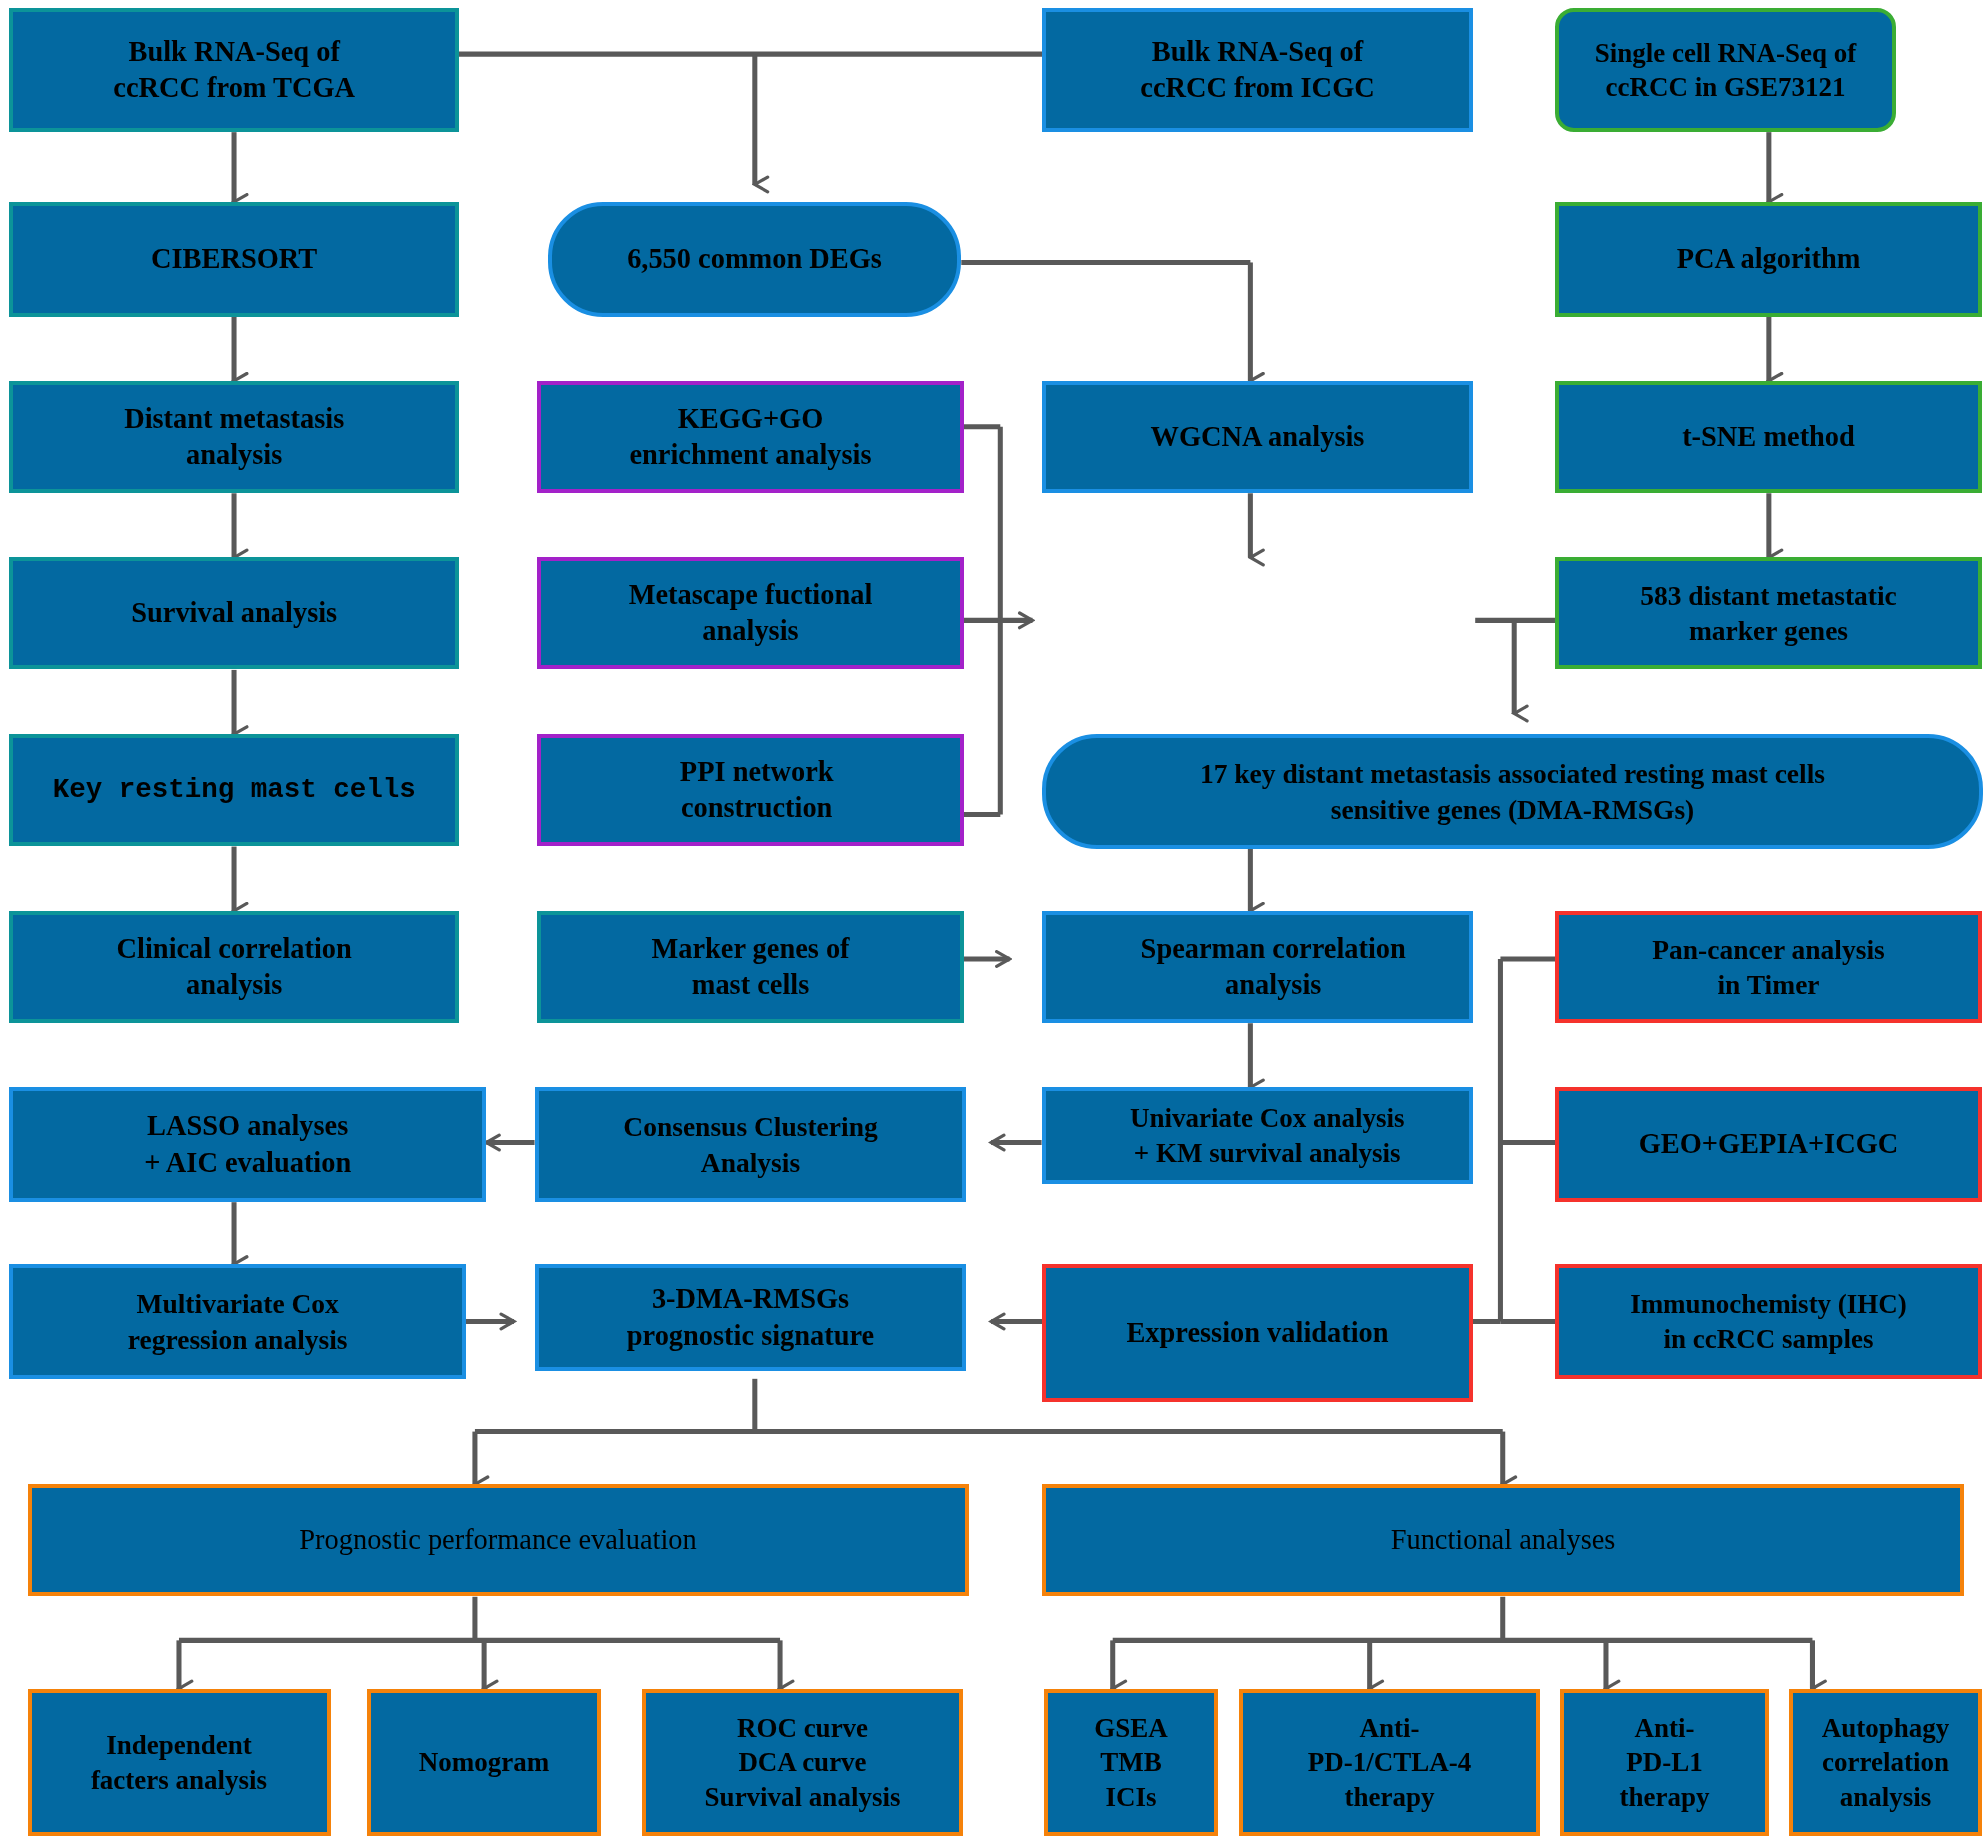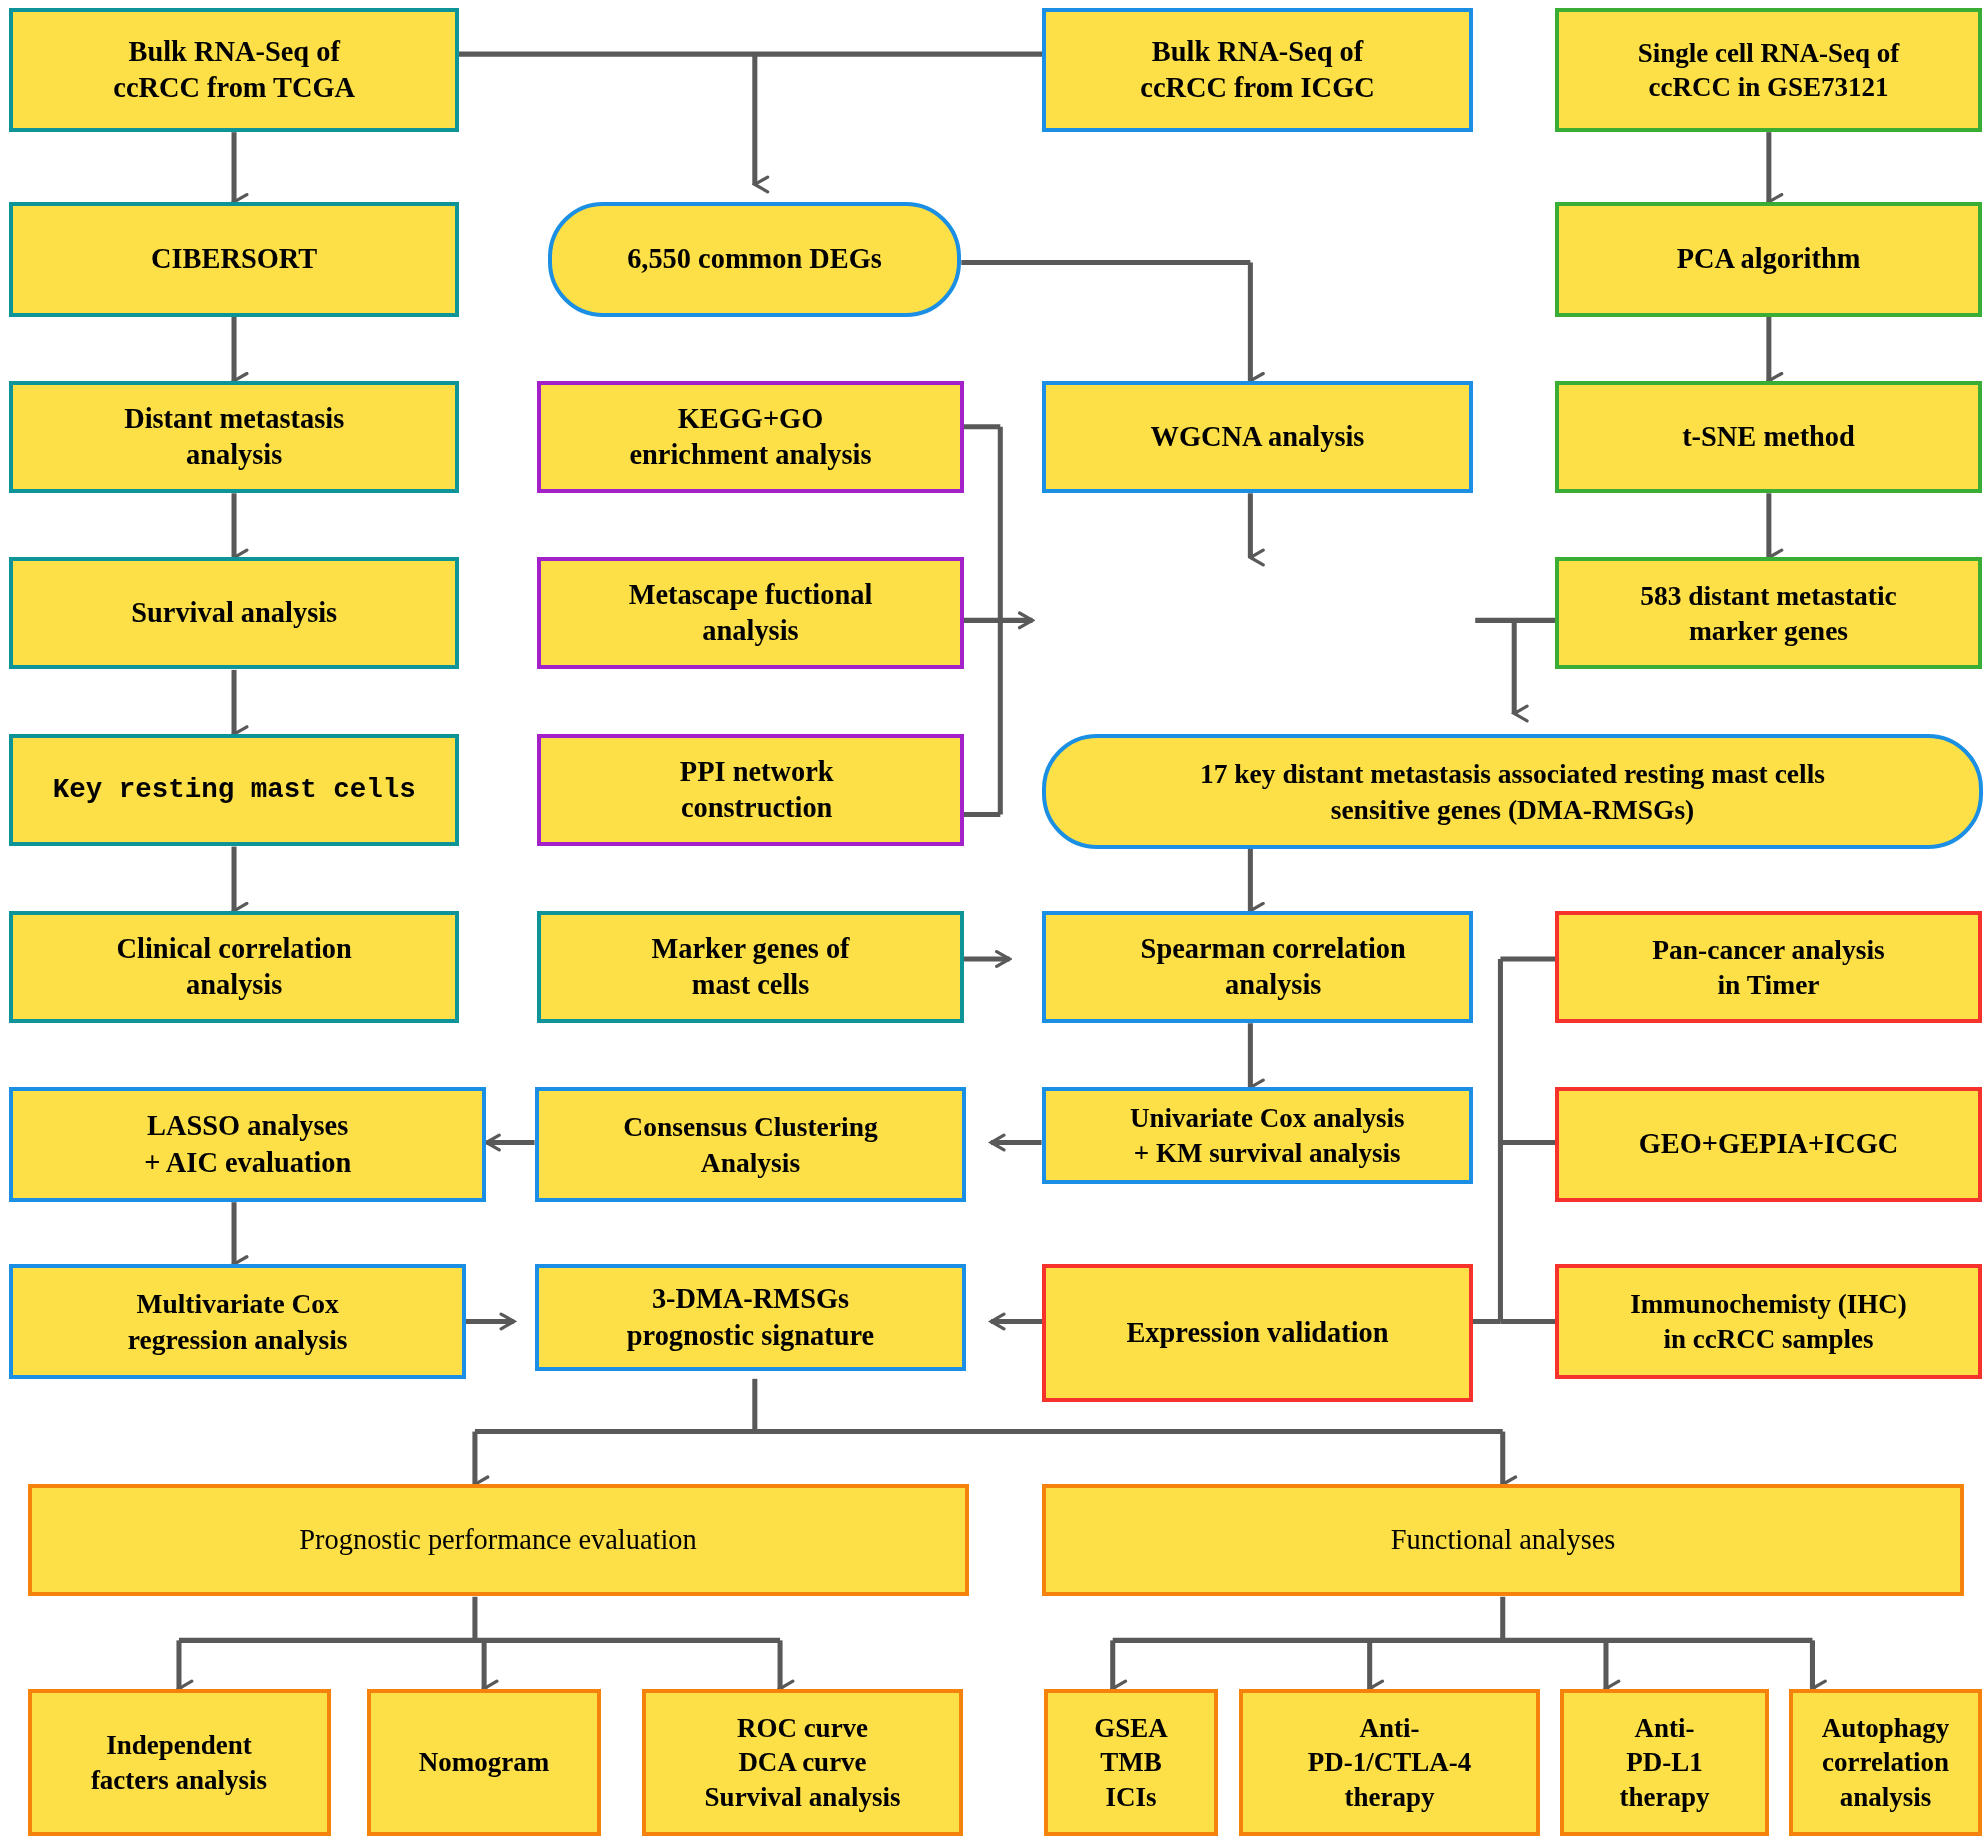--- a/index.html
+++ b/index.html
@@ -1,20 +1,20 @@
 <!DOCTYPE html>
 <html style="font-size:7.3px"><head>
 <meta charset="utf-8">
 <style>
   html,body{margin:0;padding:0;background:#ffffff;}
   #stage{position:relative;width:1985px;height:1845px;background:#fff;
          font-family:"Liberation Serif","DejaVu Serif",serif;}
   svg#edges{position:absolute;left:0;top:0;width:1985px;height:1845px;overflow:visible;}
   .node{position:absolute;box-sizing:border-box;display:flex;align-items:center;
-        justify-content:center;text-align:center;background:#fde047;
+        justify-content:center;text-align:center;background:#0369a1;
         font-weight:bold;color:#000000;line-height:1.28;padding:1.8px 4.6px;}
   .node span{display:block;white-space:pre-line;}
   .bw{border-width:4.1px;border-style:solid;}
   .teal{border-color:#0c9499;}
   .blue{border-color:#1a8fe3;}
   .green{border-color:#3aad34;}
   .purple{border-color:#a321c9;}
   .red{border-color:#f5322c;}
   .orange{border-color:#f5820a;}
   .round{border-radius:55px;}
@@ -115,21 +115,21 @@
   </svg>
 
   <div class="node bw teal" style="left:9.2px;top:8.3px;width:450px;height:124px;font-size:28.4px;">
     <span>Bulk RNA-Seq of
 ccRCC from TCGA</span>
   </div>
   <div class="node bw blue" style="left:1042px;top:8.3px;width:431px;height:124px;font-size:28.4px;">
     <span>Bulk RNA-Seq of
 ccRCC from ICGC</span>
   </div>
-  <div class="node bw green" style="left:1555px;top:8.3px;width:427px;height:124px;font-size:27px;">
+  <div class="node bw green" style="left:1555px;top:8.3px;width:341px;height:124px;font-size:27px;border-radius:19px;">
     <span>Single cell RNA-Seq of
 ccRCC in GSE73121</span>
   </div>
 
   <div class="node bw teal" style="left:9.2px;top:202px;width:450px;height:115px;font-size:28.4px;">
     <span>CIBERSORT</span>
   </div>
   <div class="node bw blue round" style="left:548px;top:202px;width:413px;height:115px;font-size:28.4px;">
     <span>6,550 common DEGs</span>
   </div>

